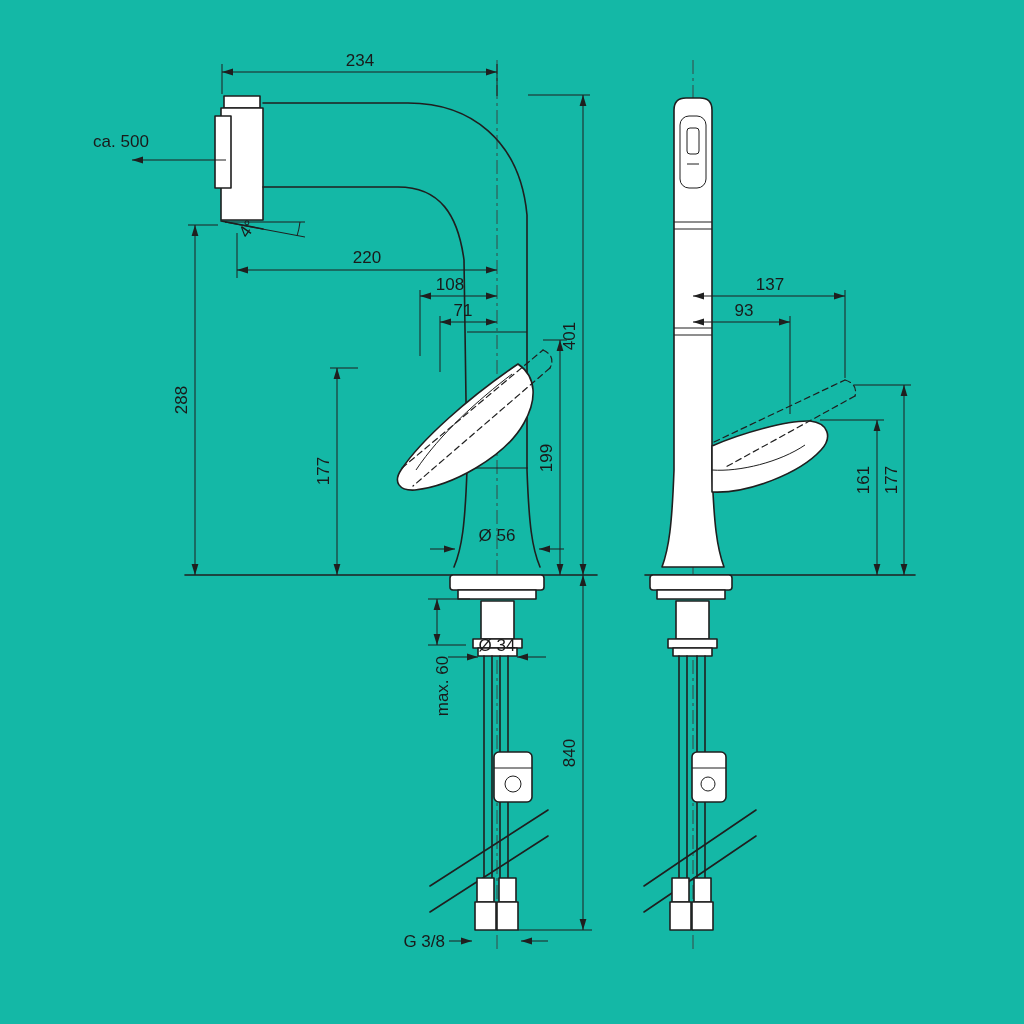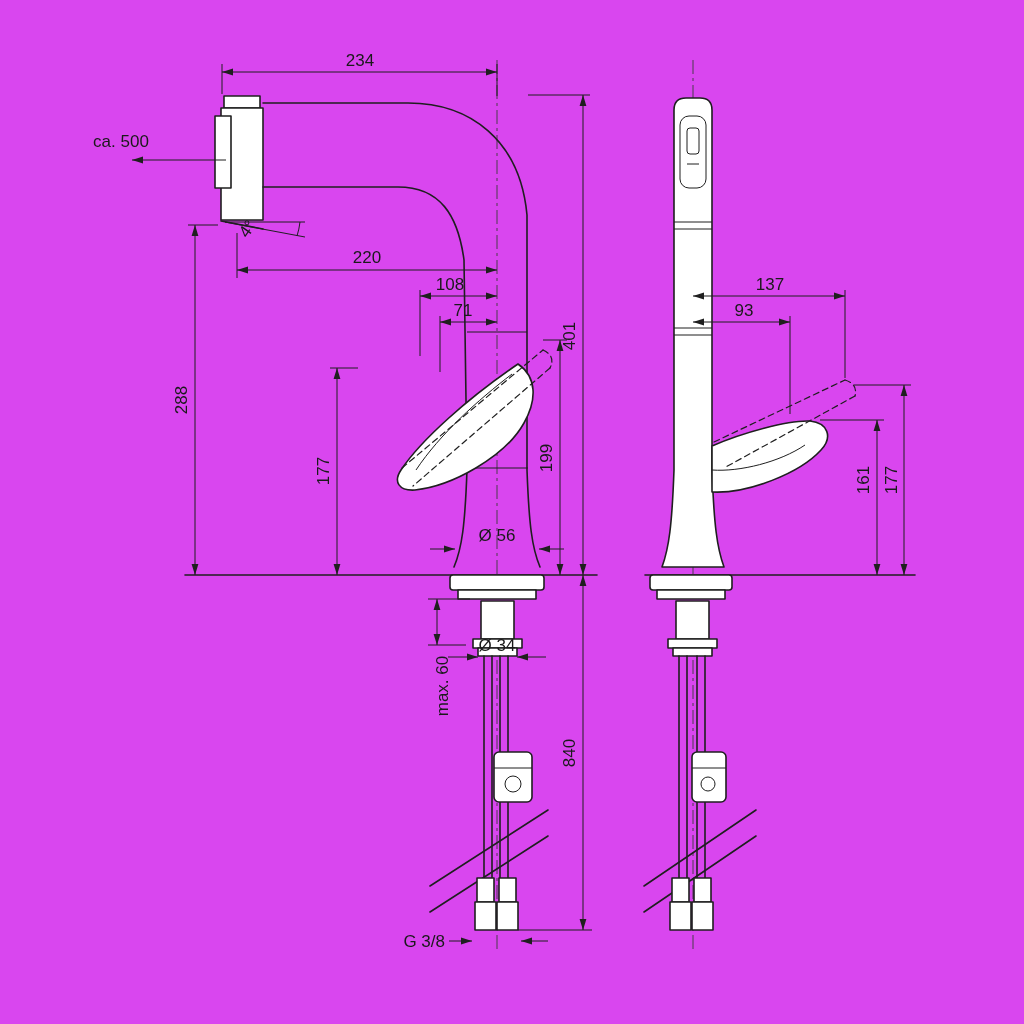--- a/index.html
+++ b/index.html
@@ -1,16 +1,16 @@
 <!DOCTYPE html>
 <html><head>
 <meta charset="utf-8">
 <style>
   html,body{margin:0;padding:0;background:#fff;}
-  #stage{width:1024px;height:1024px;background:#d946ef;position:relative;overflow:hidden;}
+  #stage{width:1024px;height:1024px;background:#14b8a6;position:relative;overflow:hidden;}
   svg{display:block;}
   .obj{stroke:#1f1f1f;stroke-width:1.6;fill:none;stroke-linejoin:round;stroke-linecap:round;}
   .objw{stroke:#1f1f1f;stroke-width:1.6;fill:#ffffff;stroke-linejoin:round;}
   .thin{stroke:#1f1f1f;stroke-width:1;fill:none;}
   .dim{stroke:#1f1f1f;stroke-width:1;fill:none;}
   .dash{stroke:#1f1f1f;stroke-width:1.2;fill:none;stroke-dasharray:6 4;stroke-linecap:round;}
   .cline{stroke:#3a3a3a;stroke-width:0.9;fill:none;stroke-dasharray:14 4 3 4;}
   .dtext{font-family:"Liberation Sans", sans-serif;font-size:17px;fill:#1a1a1a;}
 </style>
 </head>

